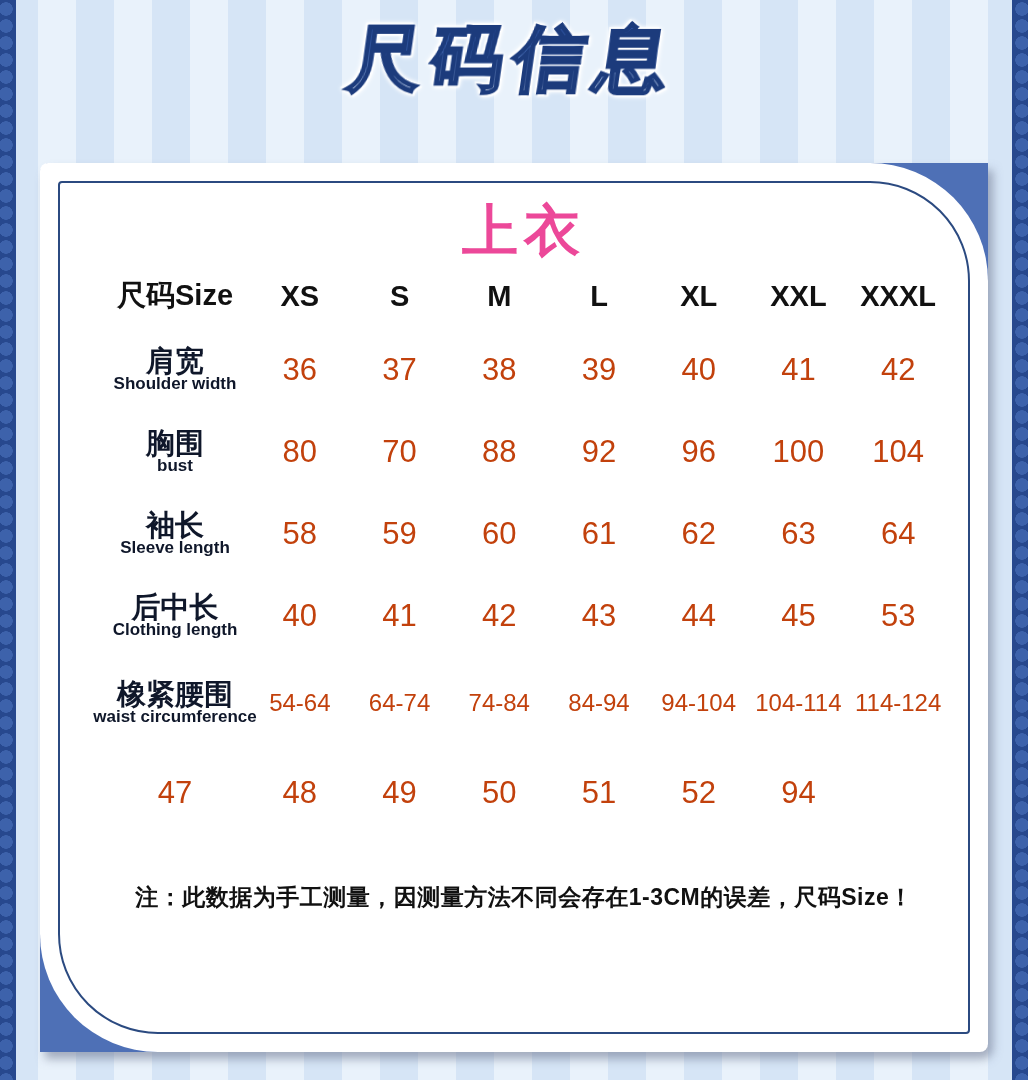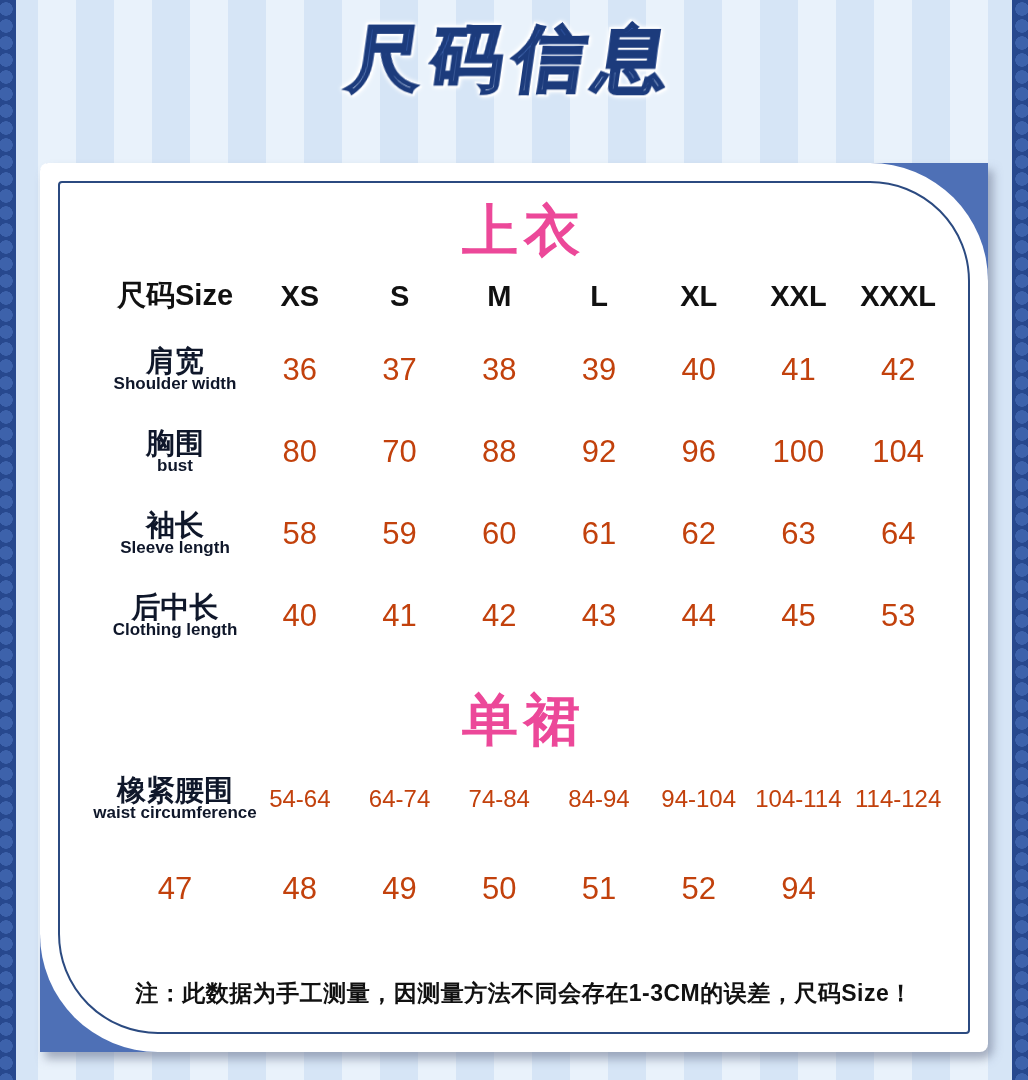--- a/index.html
+++ b/index.html
@@ -151,21 +151,20 @@
         </div>
         <div class="cell num">40</div>
         <div class="cell num">41</div>
         <div class="cell num">42</div>
         <div class="cell num">43</div>
         <div class="cell num">44</div>
         <div class="cell num">45</div>
         <div class="cell num">53</div>
       </div>
 
-      <h2 class="sec-heading second">单裙</h2>
 
       <div class="trow data-row waist">
         <div class="cell label-cell">
           <span class="label-zh">橡紧腰围</span>
           <span class="label-en">waist circumference</span>
         </div>
         <div class="cell num">54-64</div>
         <div class="cell num">64-74</div>
         <div class="cell num">74-84</div>
         <div class="cell num">84-94</div>

